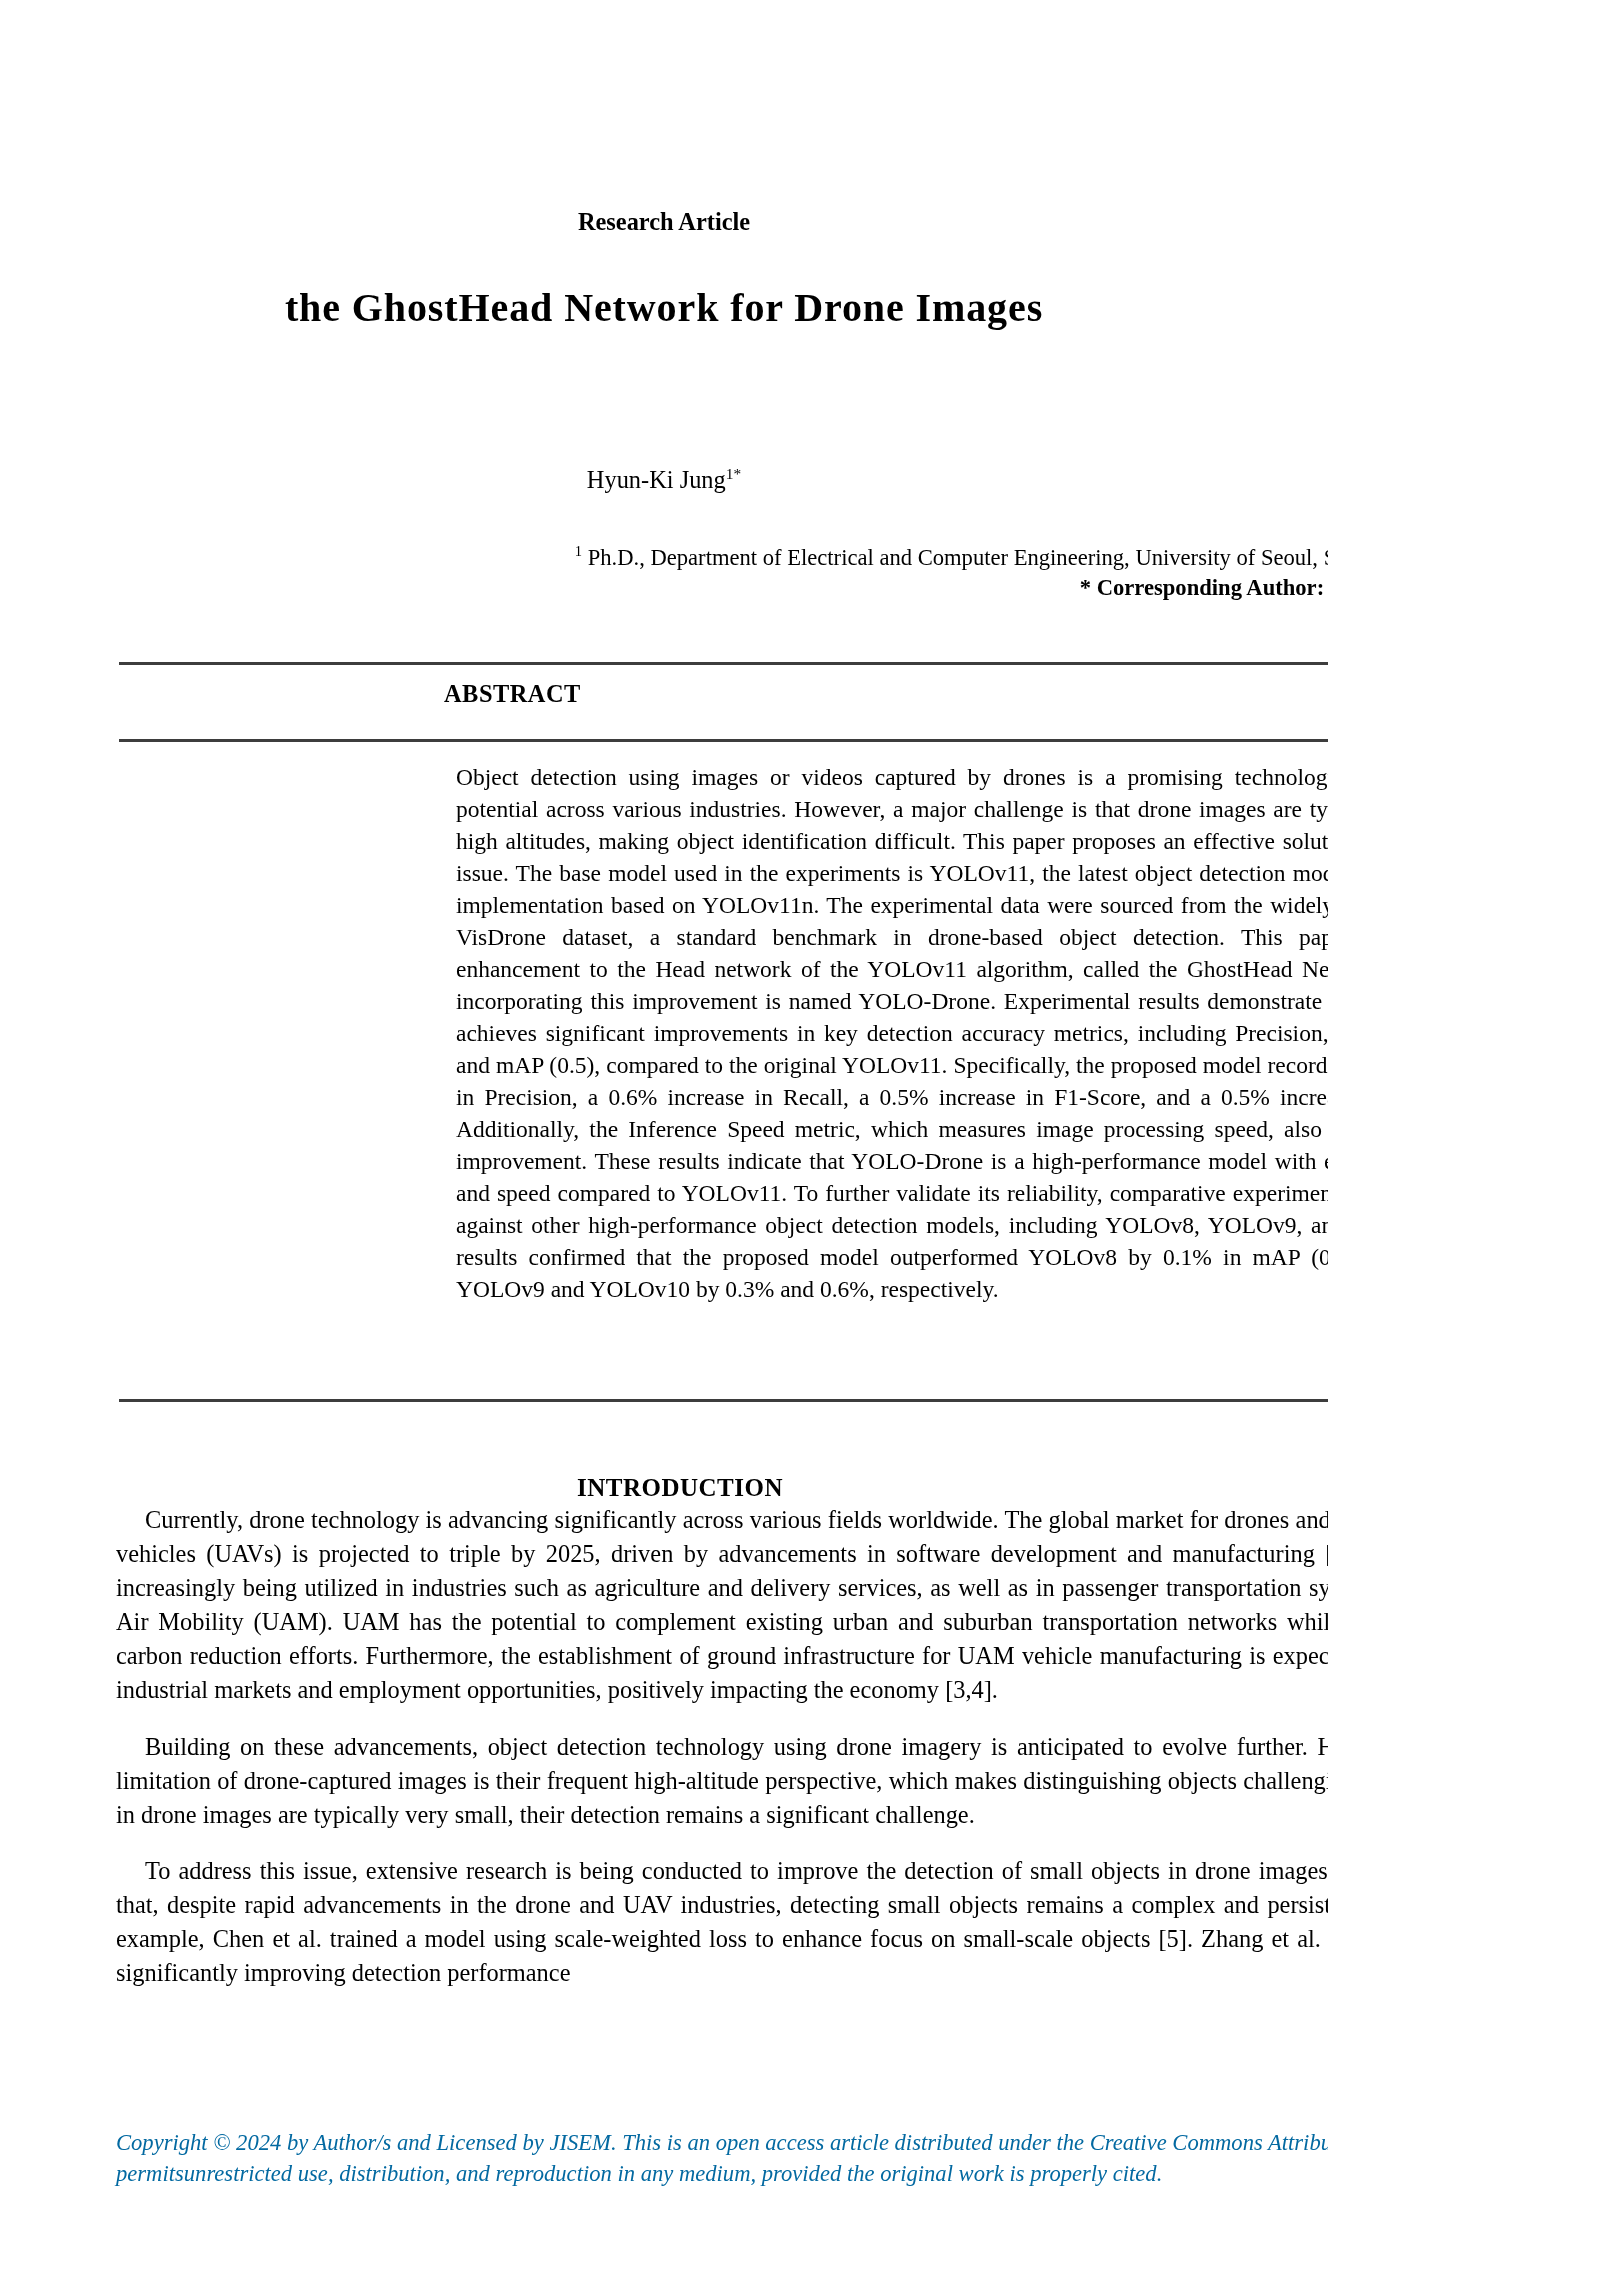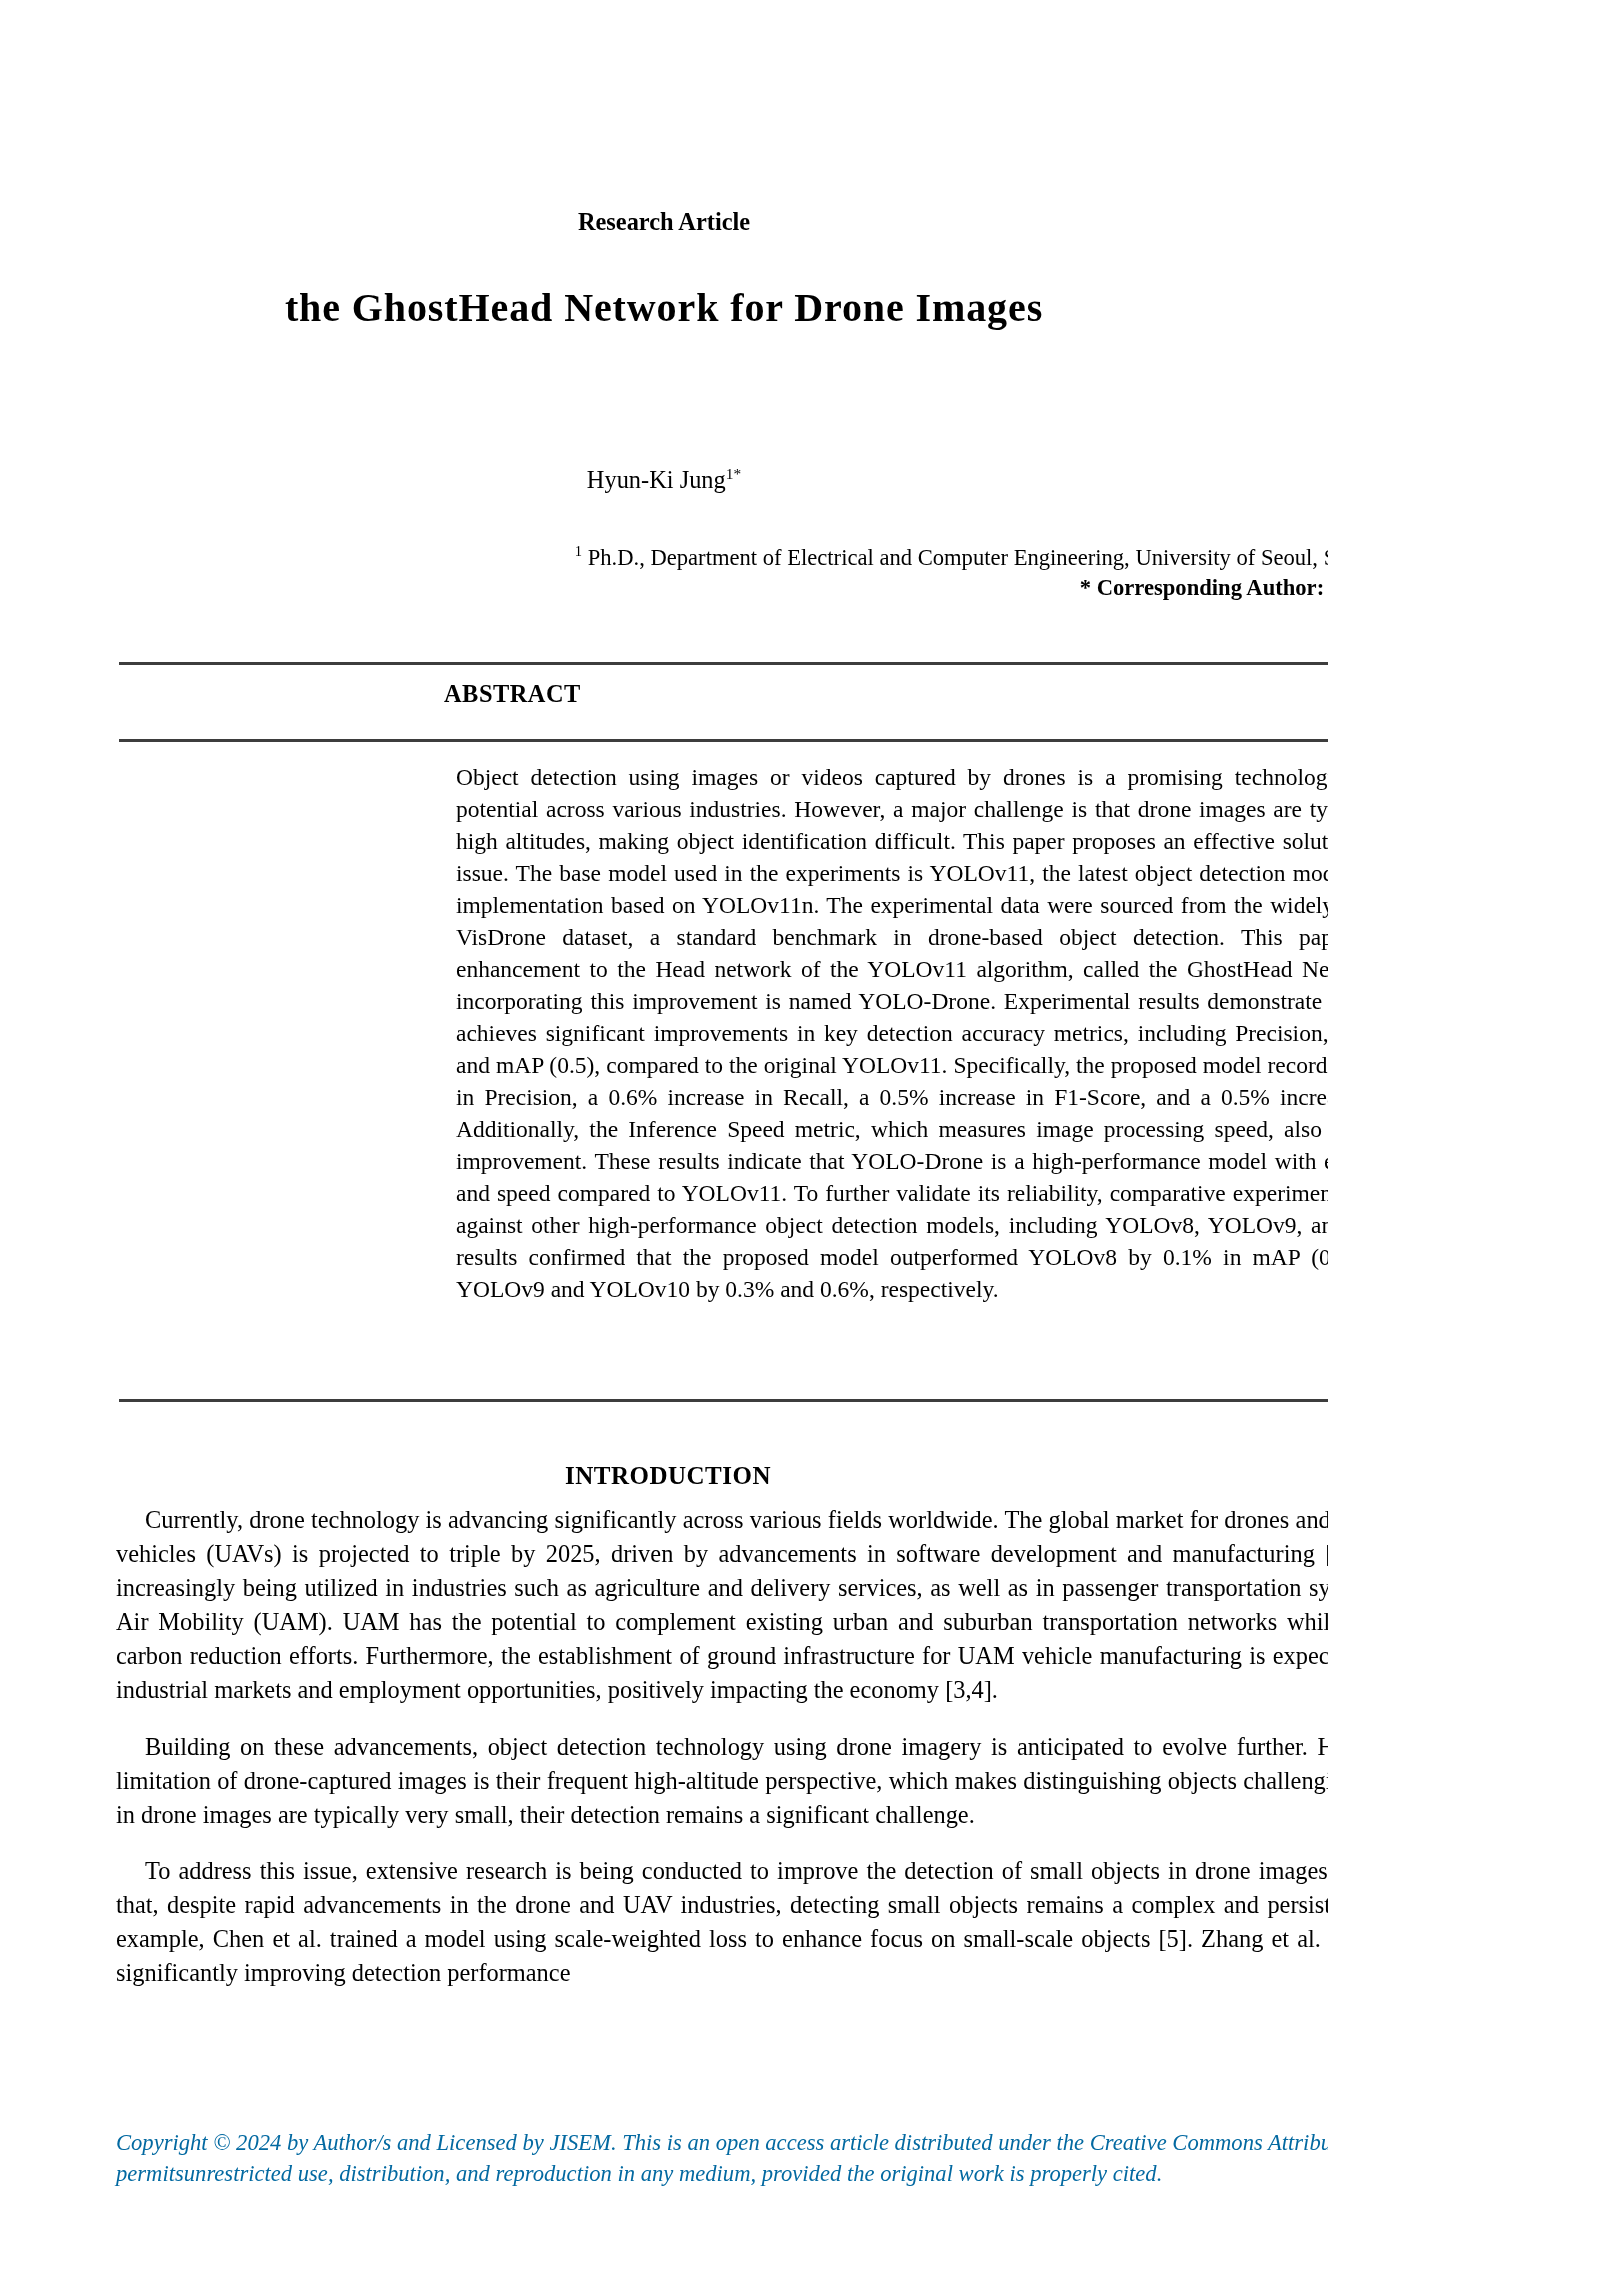--- a/index.html
+++ b/index.html
@@ -63,21 +63,21 @@
   }
   .abstract-keywords {
     position: absolute; left: 325px; bottom: 14.5px;
     margin: 0; width: 1048px;
     font-size: 23.5px; line-height: 32px;
   }
   .abstract-keywords b { font-weight: 700; }
   .intro-heading {
     position: absolute; top: 1458px; left: 0; width: 100%;
     text-align: center; font-weight: 700; font-size: 25px;
-    letter-spacing: 0.5px; margin: 4px;
+    letter-spacing: 0.5px; margin: 16px;
   }
   .intro-body {
     position: absolute; top: 1503px; left: 116px; width: 1383px;
     font-size: 24.4px; line-height: 34px; text-align: justify;
   }
   .intro-body p {
     margin: 0 0 22.6px 0;
     text-indent: 29px;
   }
   .page-footer {

